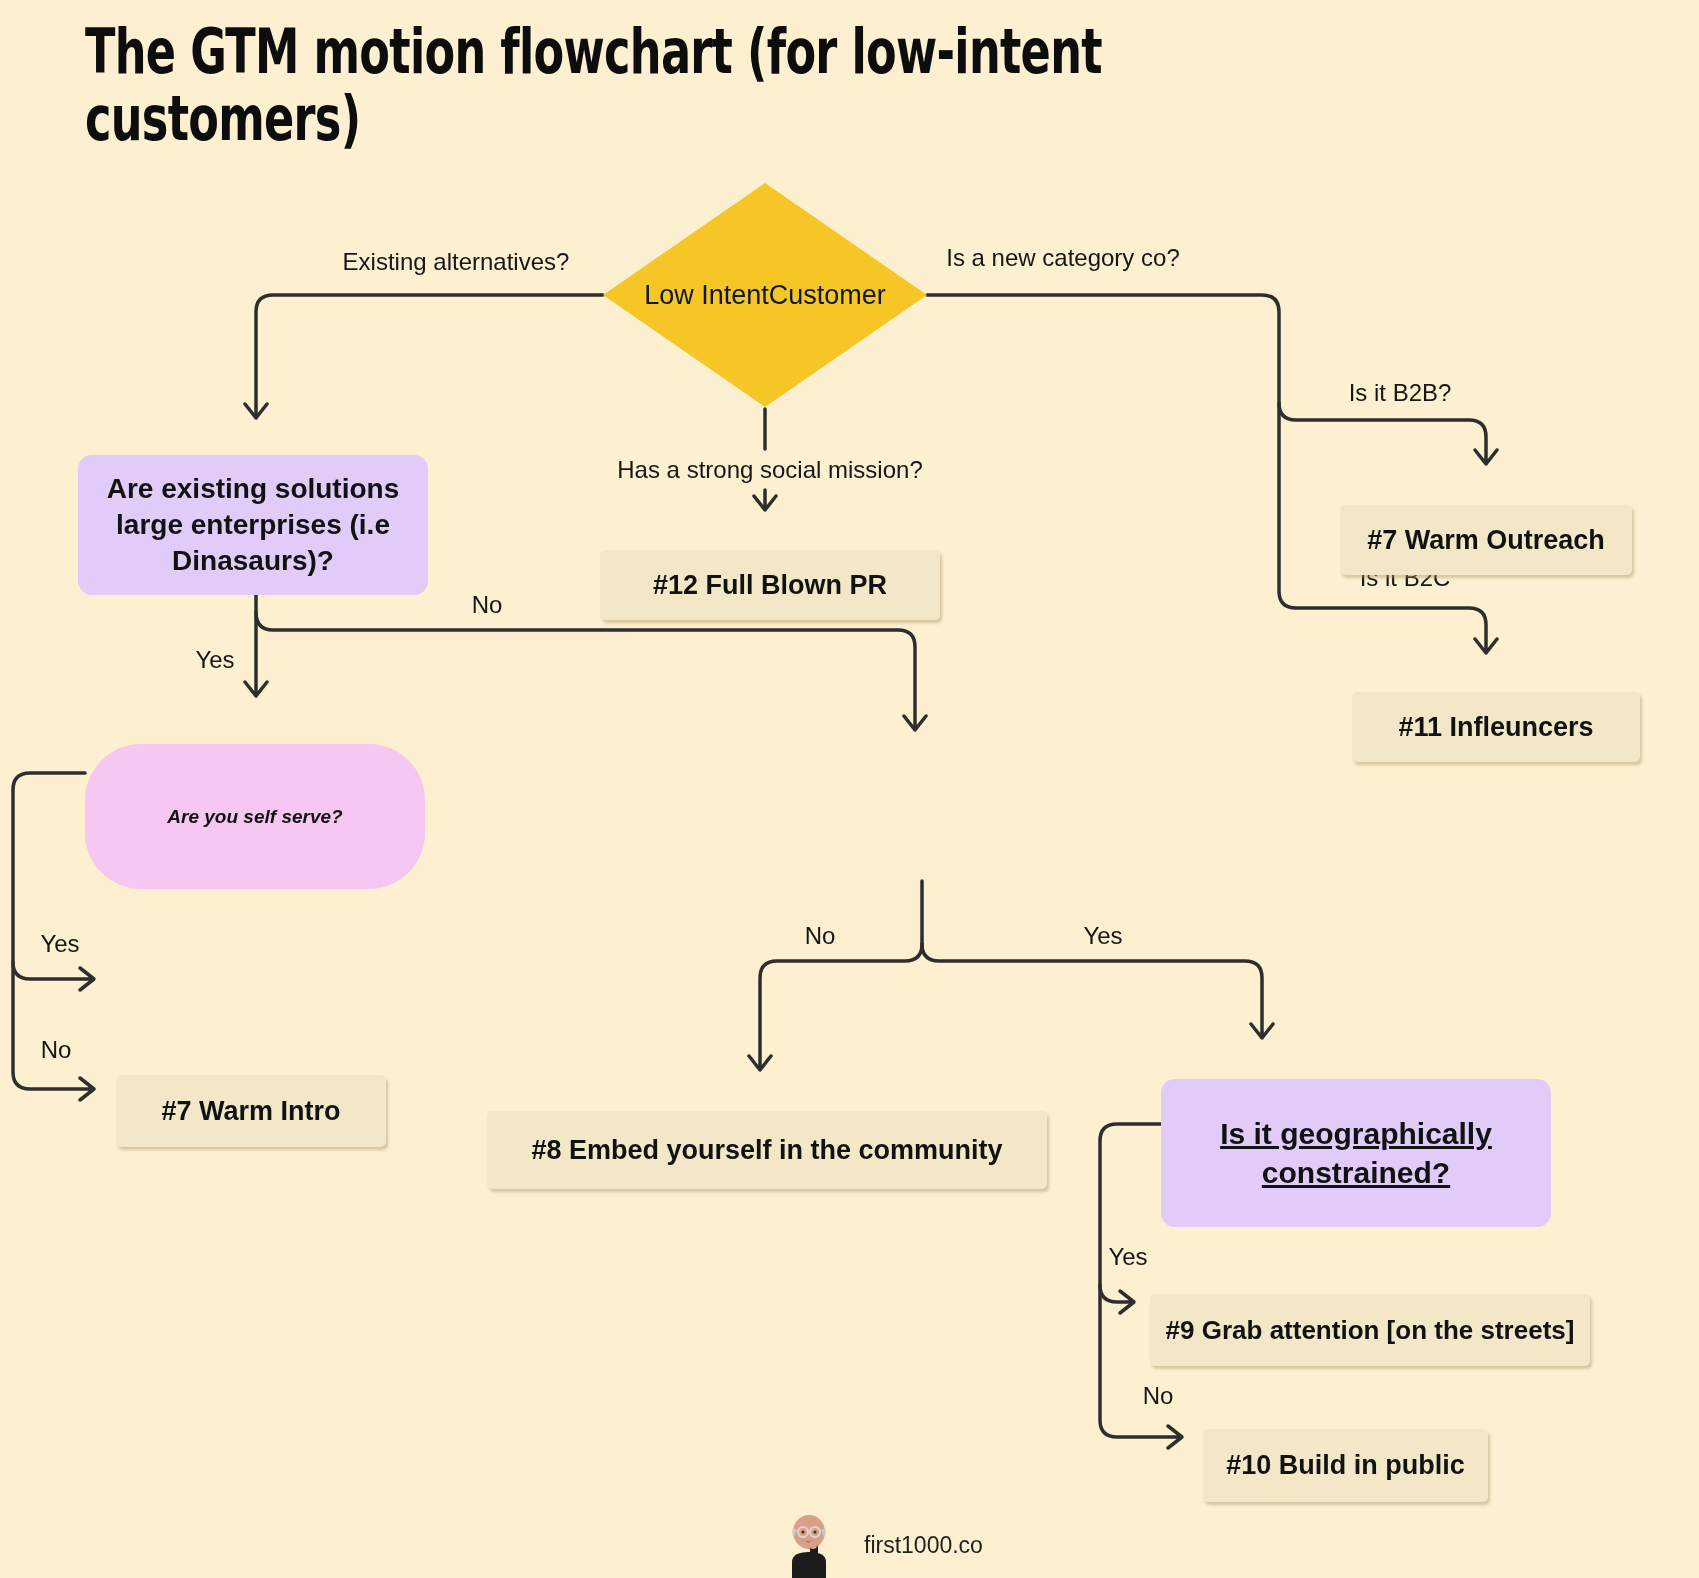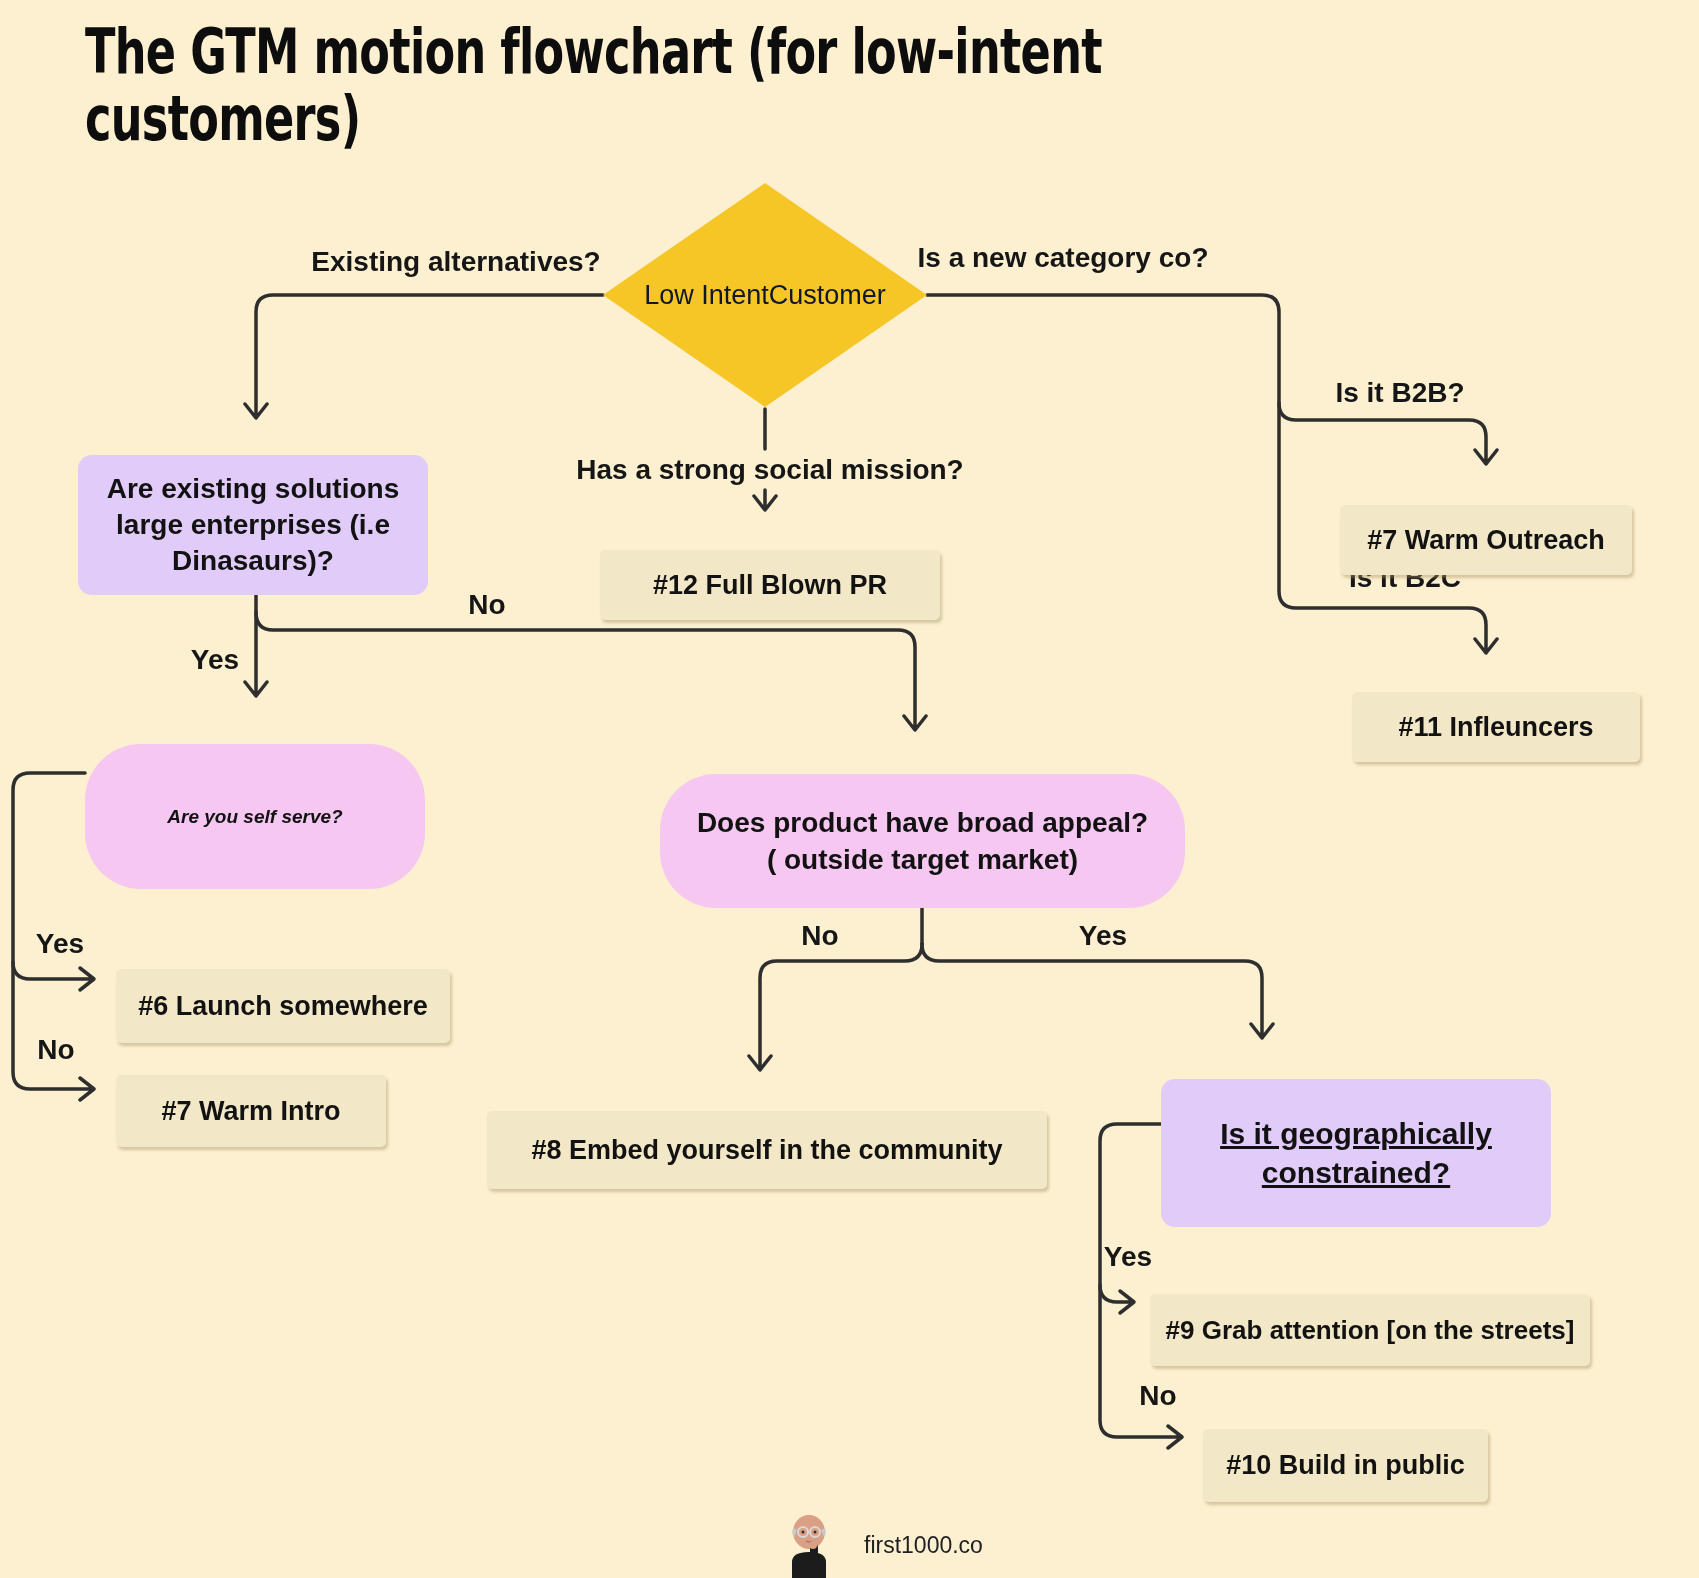--- a/index.html
+++ b/index.html
@@ -12,22 +12,22 @@
   .node{position:absolute;display:flex;flex-direction:column;align-items:center;justify-content:center;
         text-align:center;font-weight:bold;color:#121212;margin-top:27px;}
   .tan{background:#F2E8C8;border-radius:5px;box-shadow:2px 3px 3px rgba(168,148,98,.45);
        font-size:27px;white-space:nowrap;}
   .purple{background:#E1CBF8;border-radius:14px;}
   .pink{background:#F5C7F1;}
   .diamond{position:absolute;left:603px;top:183px;width:324px;height:224px;background:#F6C627;
            clip-path:polygon(50% 0,100% 50%,50% 100%,0 50%);
            display:flex;flex-direction:row;align-items:center;justify-content:center;
            font-size:27px;line-height:40px;color:#0f172a;font-weight:normal;}
-  .edge-label{position:absolute;transform:translate(-50%,-50%);font-size:28px;color:#161616;
-              white-space:nowrap;font-weight:bold;}
+  .edge-label{position:absolute;transform:translate(-50%,-50%);font-size:24px;color:#161616;
+              white-space:nowrap;font-weight:normal;}
   .qa{left:78px;top:428px;width:350px;height:140px;font-size:28px;line-height:36px;}
   .n12{left:600px;top:523px;width:340px;height:70px;}
   .n7wo{left:1340px;top:478px;width:292px;height:70px;}
   .n11{left:1352px;top:665px;width:288px;height:70px;}
   .qb{left:85px;top:717px;width:340px;height:145px;border-radius:56px;font-size:19px;font-style:italic;}
   .qc{left:660px;top:747px;width:525px;height:134px;border-radius:56px;font-size:28px;line-height:37px;}
   .n6{left:116px;top:942px;width:334px;height:74px;}
   .n7wi{left:116px;top:1048px;width:270px;height:72px;}
   .n8{left:487px;top:1084px;width:560px;height:78px;}
   .qd{left:1161px;top:1052px;width:390px;height:148px;font-size:30px;line-height:39px;text-decoration:underline;}
@@ -86,41 +86,34 @@
   <div class="node purple qa">
     <div>Are existing solutions</div>
     <div>large enterprises (i.e</div>
     <div>Dinasaurs)?</div>
   </div>
 
   <div class="node pink qb">
     <div>Are you self serve?</div>
   </div>
 
-  <div class="node pink qc">
-    <div>Does product have broad appeal?</div>
-    <div>( outside target market)</div>
-  </div>
 
   <div class="node purple qd">
     <div>Is it geographically</div>
     <div>constrained?</div>
   </div>
 
   <div class="node tan n12">
     <div>#12 Full Blown PR</div>
   </div>
   <div class="node tan n7wo">
     <div>#7 Warm Outreach</div>
   </div>
   <div class="node tan n11">
     <div>#11 Infleuncers</div>
-  </div>
-  <div class="node tan n6">
-    <div>#6 Launch somewhere</div>
   </div>
   <div class="node tan n7wi">
     <div>#7 Warm Intro</div>
   </div>
   <div class="node tan n8">
     <div>#8 Embed yourself in the community</div>
   </div>
   <div class="node tan n9">
     <div>#9 Grab attention [on the streets]</div>
   </div>

